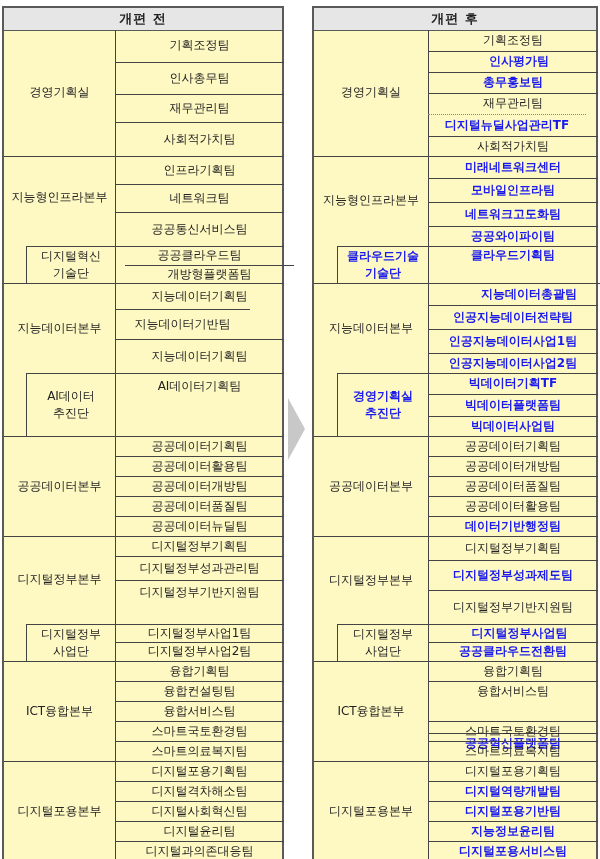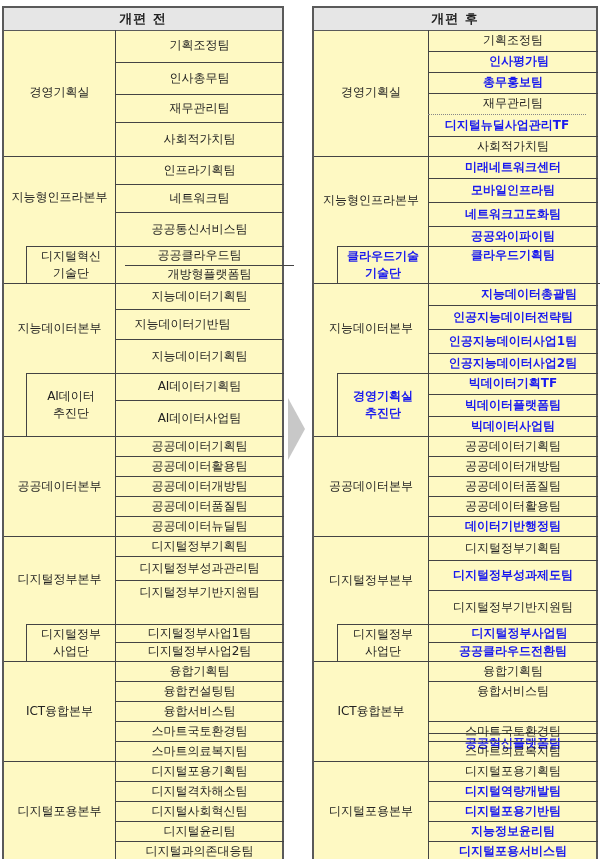--- a/index.html
+++ b/index.html
@@ -46,21 +46,20 @@
   <div class="cell group" style="left:111px; top:238px; width:169px; height:19px;">공공클라우드팀</div>
   <div class="cell team" style="left:111px; top:257px; width:169px; height:18px;margin-left:10px;">개방형플랫폼팀</div>
 
   <div class="cell group" style="left:0; top:275px; width:111px; height:90px;">지능데이터본부</div>
   <div class="cell group" style="left:111px; top:275px; width:169px; height:26px;">지능데이터기획팀</div>
   <div class="cell team" style="left:111px; top:301px; width:135px; height:30px;text-align:right;">지능데이터기반팀</div>
   <div class="cell team" style="left:111px; top:331px; width:169px; height:34px;">지능데이터기획팀</div>
   <div class="cell sub" style="left:22px; top:365px; width:89px; height:63px;">AI데이터
 추진단</div>
   <div class="cell group" style="left:111px; top:365px; width:169px; height:27px;">AI데이터기획팀</div>
-  <div class="cell team" style="left:111px; top:392px; width:169px; height:36px;">AI데이터사업팀</div>
 
   <div class="cell group" style="left:0; top:428px; width:111px; height:100px;">공공데이터본부</div>
   <div class="cell group" style="left:111px; top:428px; width:169px; height:20px;">공공데이터기획팀</div>
   <div class="cell team" style="left:111px; top:448px; width:169px; height:20px;">공공데이터활용팀</div>
   <div class="cell team" style="left:111px; top:468px; width:169px; height:20px;">공공데이터개방팀</div>
   <div class="cell team" style="left:111px; top:488px; width:169px; height:20px;">공공데이터품질팀</div>
   <div class="cell team" style="left:111px; top:508px; width:169px; height:20px;">공공데이터뉴딜팀</div>
 
   <div class="cell group" style="left:0; top:528px; width:111px; height:86px;">디지털정부본부</div>
   <div class="cell group" style="left:111px; top:528px; width:169px; height:20px;">디지털정부기획팀</div>

